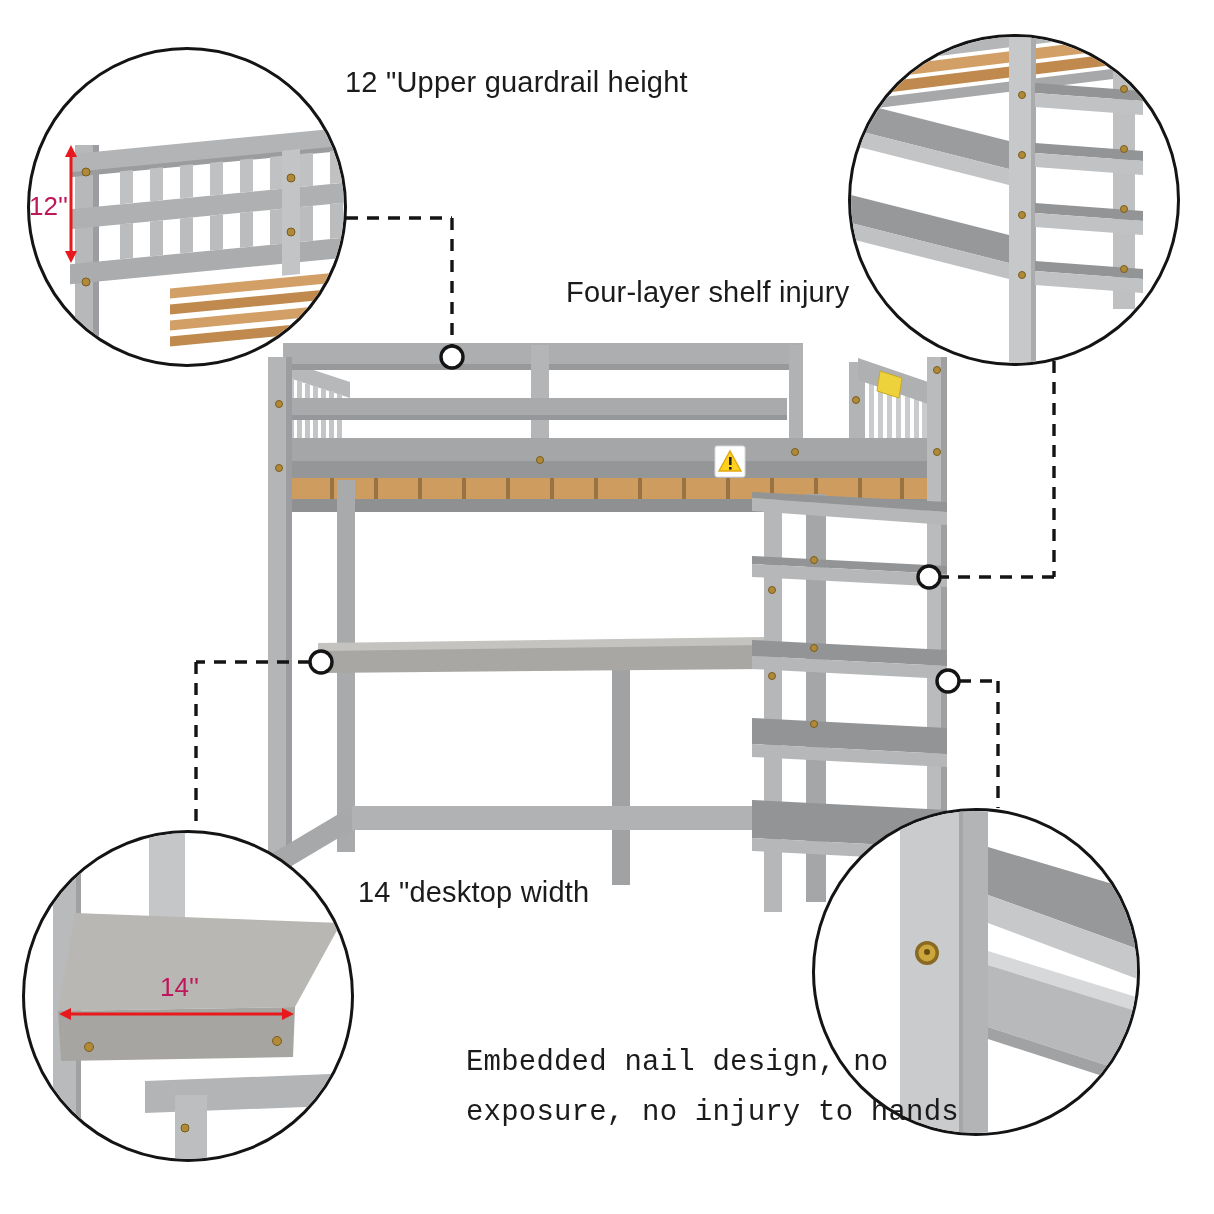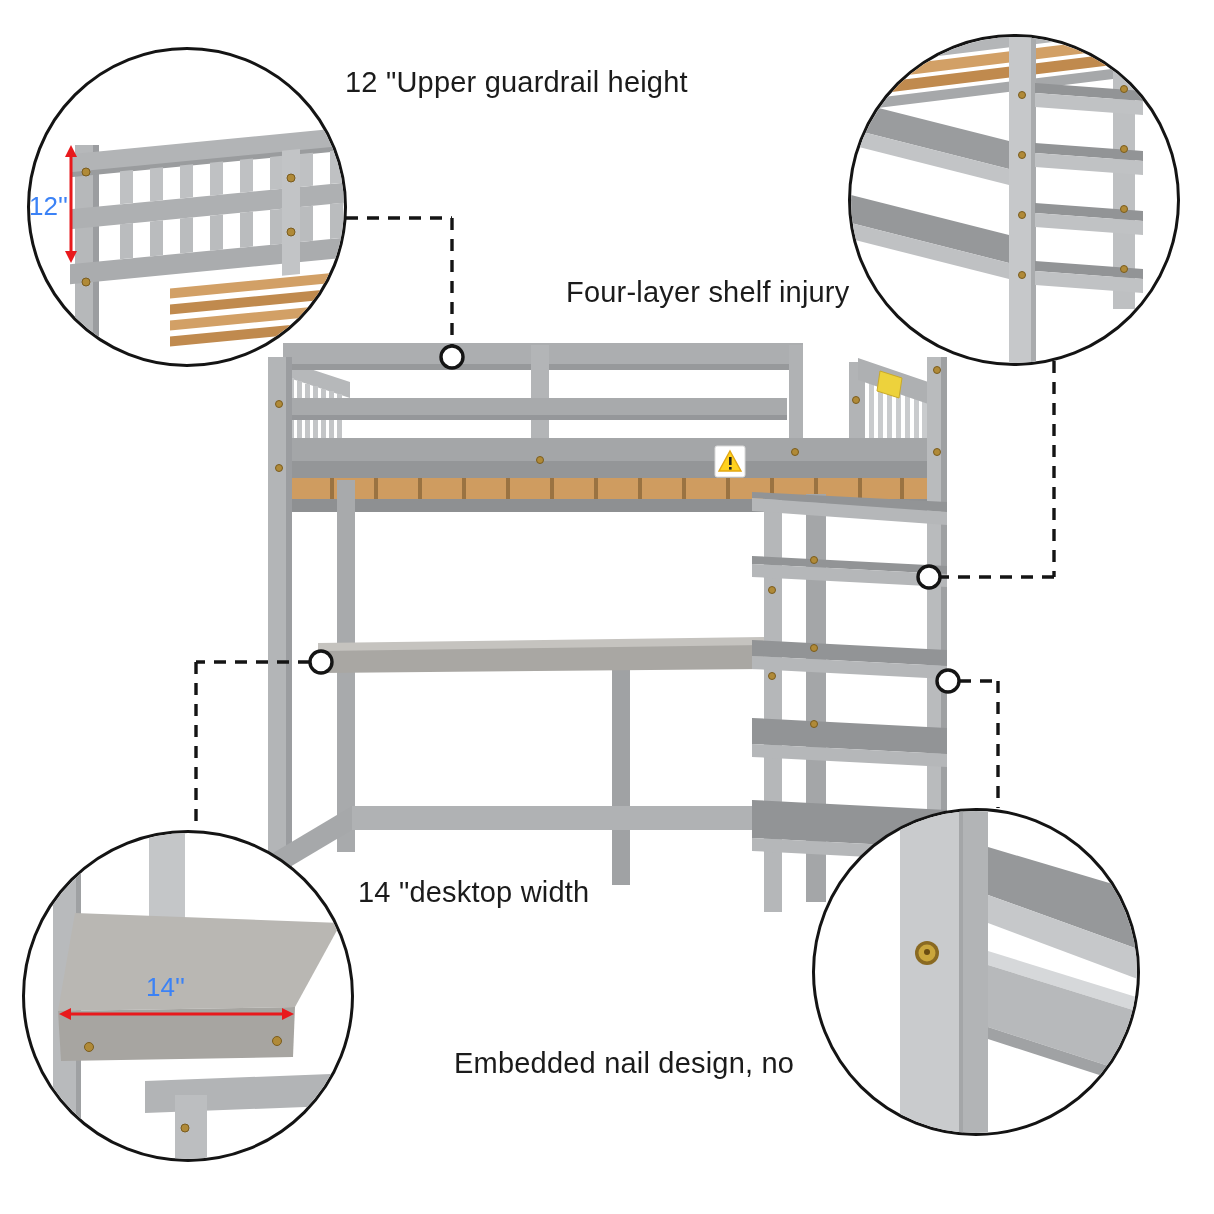--- a/index.html
+++ b/index.html
@@ -1,21 +1,21 @@
 <!DOCTYPE html>
 <html><head>
 <meta charset="utf-8">
 <style>
   html,body{margin:0;padding:0;background:#ffffff;}
   .stage{position:relative;width:1214px;height:1214px;background:#ffffff;overflow:hidden;
          font-family:"Liberation Sans", sans-serif;}
   svg.main{position:absolute;left:0;top:0;z-index:5;}
   .caption{position:absolute;color:#1b1b1b;font-size:29px;white-space:nowrap;z-index:20;letter-spacing:.2px;}
   .caption-2line{line-height:50px;}
-  .dim{position:absolute;color:#3b82f6;font-size:26px;font-weight:500;white-space:nowrap;z-index:40;}
+  .dim{position:absolute;color:#be185d;font-size:26px;font-weight:500;white-space:nowrap;z-index:40;}
   .callout{position:absolute;border-radius:50%;border:3px solid #141414;background:#fff;
            overflow:hidden;z-index:10;box-sizing:border-box;}
   .callout svg{display:block;}
 </style>
 </head>
 <body>
 
 <div class="stage">
 
   <svg class="main" width="1214" height="1214" viewBox="0 0 1214 1214">
@@ -281,21 +281,22 @@
       </g>
     </svg>
   </div>
 
   <div class="caption" style="left:345px;top:66px;">12 "Upper guardrail height</div>
 
   <div class="caption" style="left:566px;top:276px;">Four-layer shelf injury</div>
 
   <div class="caption" style="left:358px;top:876px;">14 "desktop width</div>
 
-  <div class="caption caption-2line" style="left:454px;top:1038px;">
+  <div class="caption caption-2line" style="left:466px;top:1038px;font-family:Liberation Mono, monospace;">
     <div>Embedded nail design, no</div>
+    <div>exposure, no injury to hands</div>
   </div>
 
   <div class="dim" style="left:29px;top:191px;">12''</div>
 
-  <div class="dim" style="left:146px;top:972px;">14''</div>
+  <div class="dim" style="left:160px;top:972px;">14''</div>
 
 </div>
 
 </body></html>

